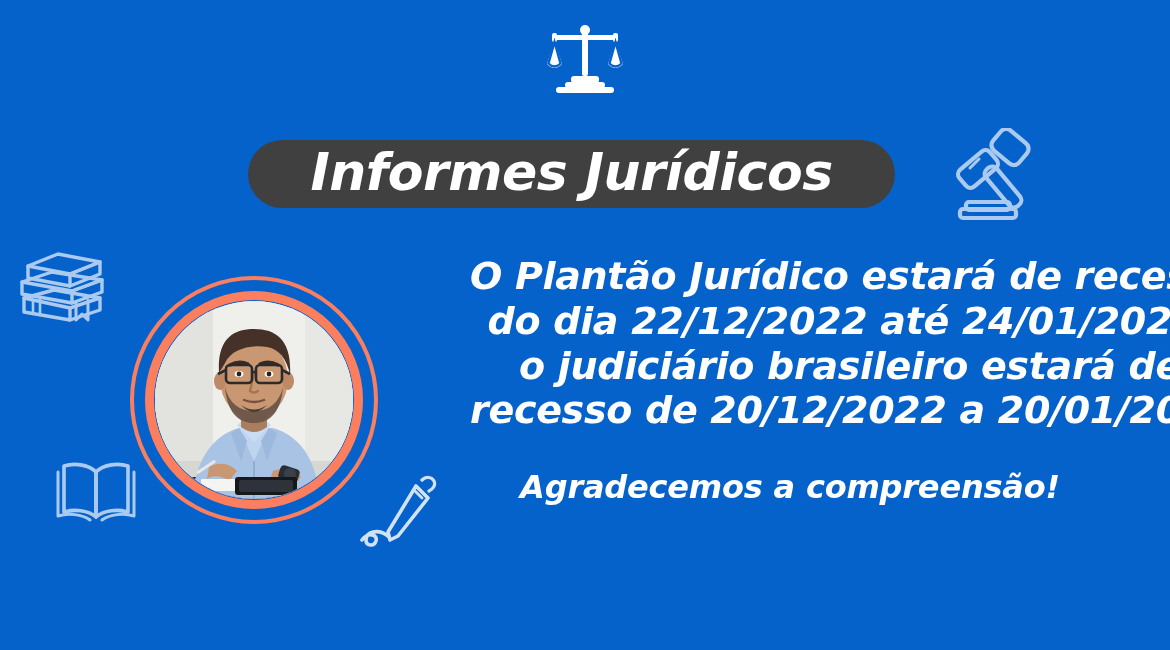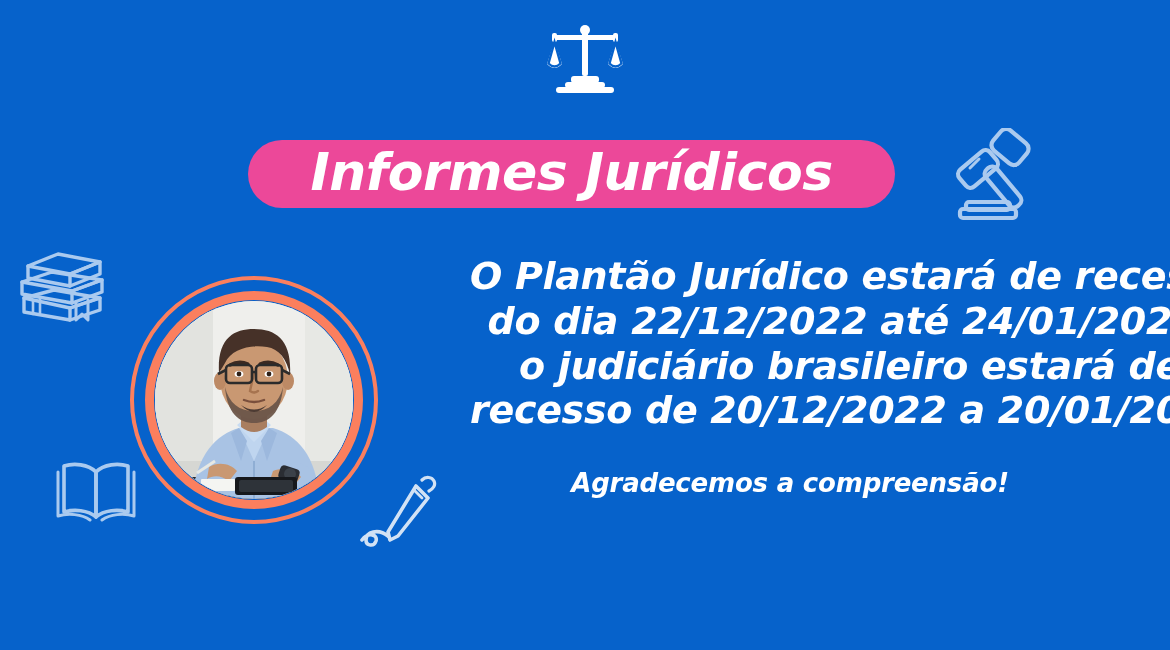--- a/index.html
+++ b/index.html
@@ -38,21 +38,21 @@
   
   .pen-icon { left: 356px; top: 474px; width: 88px; height: 80px; opacity: .82; }
 
   
   .title-pill {
     position: absolute;
     left: 248px;
     top: 140px;
     width: 647px;
     height: 68px;
-    background: #ec4899;
+    background: #404040;
     border-radius: 34px;
     display: flex;
     align-items: center;
     justify-content: center;
   }
   .title-text {
     color: #ffffff;
     font-size: 52px;
     font-weight: bold;
     font-style: italic;
@@ -115,21 +115,21 @@
 
   .thanks {
     position: absolute;
     left: 470px;
     top: 468px;
     width: 640px;
     text-align: center;
     color: #ffffff;
     font-style: italic;
     font-weight: bold;
-    font-size: 26px;
+    font-size: 32px;
     letter-spacing: -0.2px;
     white-space: nowrap;
   }
 
   
   .logo {
     position: absolute;
     left: 534px;
     top: 570px;
     width: 104px;

